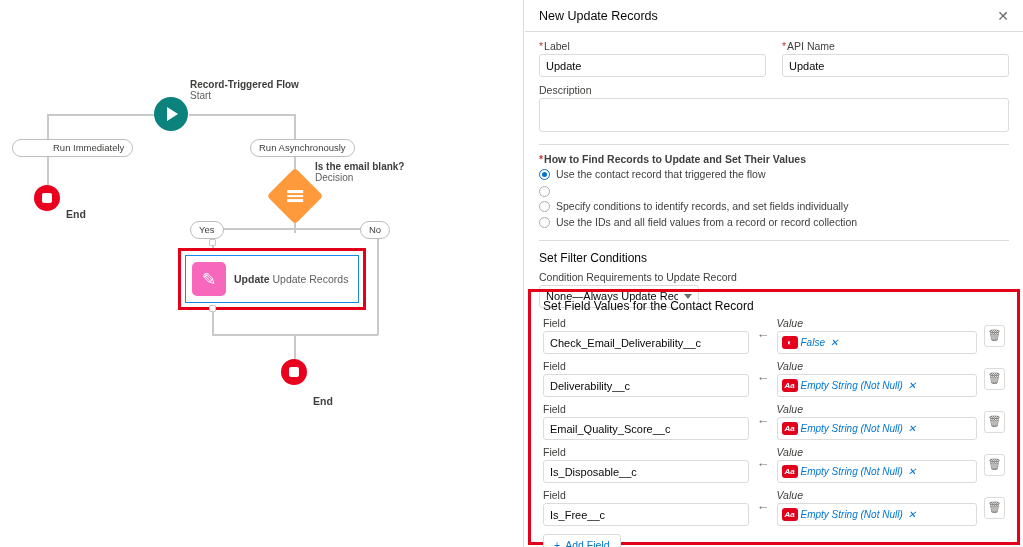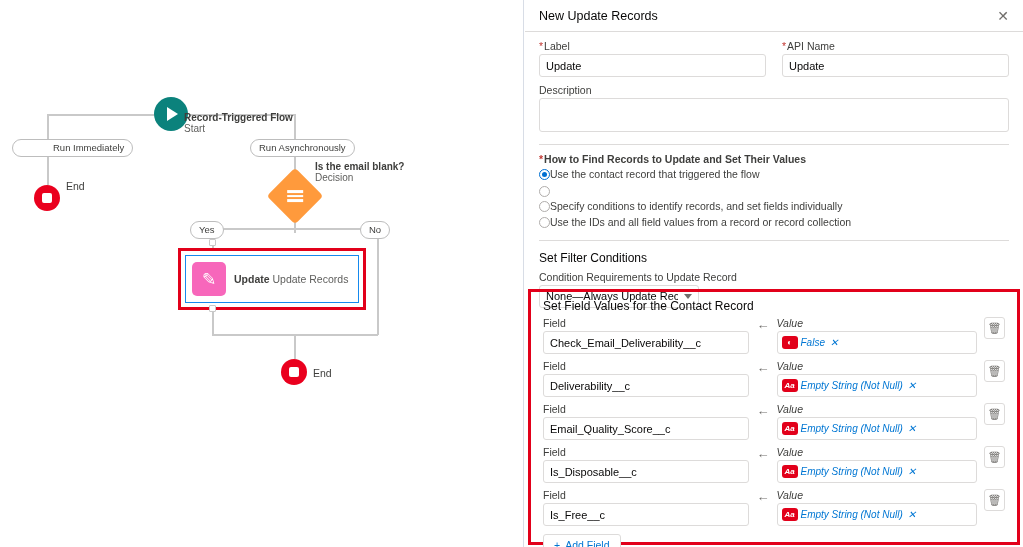--- a/index.html
+++ b/index.html
@@ -66,21 +66,22 @@
     background: #ea001e;
     display: flex; align-items: center; justify-content: center;
   }
   .end-node .sq {
     width: 10px; height: 10px;
     background: #ffffff; border-radius: 2px;
   }
   .end-text {
     position: absolute;
     font-size: 10.5px; color: #3e3e3c;
-    font-weight: normal;
+    font-weight: bold;
+    margin-top: 28px;
   }
 
   .decision {
     position: absolute;
     width: 40px; height: 40px;
     background: #ff9a3c;
     transform: rotate(45deg);
     border-radius: 4px;
     display: flex; align-items: center; justify-content: center;
   }
@@ -162,21 +163,21 @@
     background: #fff; font-size: 11px; color: #080707;
     padding: 0 6px; font-family: "Liberation Sans", sans-serif;
   }
   textarea.inp { height: 34px; padding: 4px 6px; resize: none; }
 
   .two-col { display: flex; gap: 16px; }
   .two-col > div { flex: 1; }
 
   .section-hr { border: none; border-top: 1px solid #dddbda; margin: 10px 0 8px 0; }
 
-  .radio-row { display: flex; align-items: flex-start; margin: 3px 0; }
+  .radio-row { display: flex; align-items: flex-start; gap: 6px; margin: 3px 0; }
   .radio {
     width: 11px; height: 11px; border-radius: 50%;
     border: 1px solid #b0adab; background: #fff;
     margin-top: 1px; flex: none; position: relative;
   }
   .radio.on { border-color: #0070d2; }
   .radio.on::after {
     content: ""; position: absolute; left: 2px; top: 2px;
     width: 5px; height: 5px; border-radius: 50%; background: #0070d2;
   }
@@ -201,21 +202,21 @@
   
   .redbox {
     position: absolute;
     left: 3px; top: 289px;
     width: 492px; height: 256px;
     border: 3px solid #e2001a;
   }
   .redbox-inner { padding: 7px 12px 0 12px; }
 
   .rows { margin-top: 2px; }
-  .frow { display: flex; align-items: flex-start; gap: 7px; margin-bottom: 6px; }
+  .frow { display: flex; align-items: center; gap: 7px; margin-bottom: 6px; }
   .fcol { width: 218px; }
   .vcol { width: 212px; font-style: italic; }
   .arrow {
     width: 14px; text-align: center; color: #706e6b;
     font-size: 13px; padding-bottom: 4px;
   }
   .trash {
     width: 22px; height: 22px;
     border: 1px solid #dddbda; border-radius: 3px;
     background: #fff; color: #706e6b;
@@ -271,21 +272,21 @@
     <div class="conn v" style="left:377px; top:228px; height:12px;"></div>
     <div class="conn v" style="left:212px; top:237px; height:18px;"></div>
     <div class="conn v" style="left:377px; top:237px; height:98px;"></div>
     <div class="conn v" style="left:212px; top:303px; height:32px;"></div>
     <div class="conn h" style="left:212px; top:334px; width:166px;"></div>
     <div class="conn v" style="left:294px; top:334px; height:25px;"></div>
 
     <div class="start-node">
       <span class="tri"></span>
     </div>
-    <div class="start-label" style="left:184px; top:79px;margin-top:33px;">
+    <div class="start-label" style="left:190px; top:79px;">
       <b>Record-Triggered Flow</b>
       <span>Start</span>
     </div>
     <style>
       .start-node { left: 154px; top: 97px; }
     </style>
 
     <div class="pill" style="left:12px; top:139px;padding-left:40px;"><span>Run Immediately</span></div>
     <div class="pill" style="left:250px; top:139px;"><span>Run Asynchronously</span></div>
     <div class="pill" style="left:190px; top:221px;"><span>Yes</span></div>

